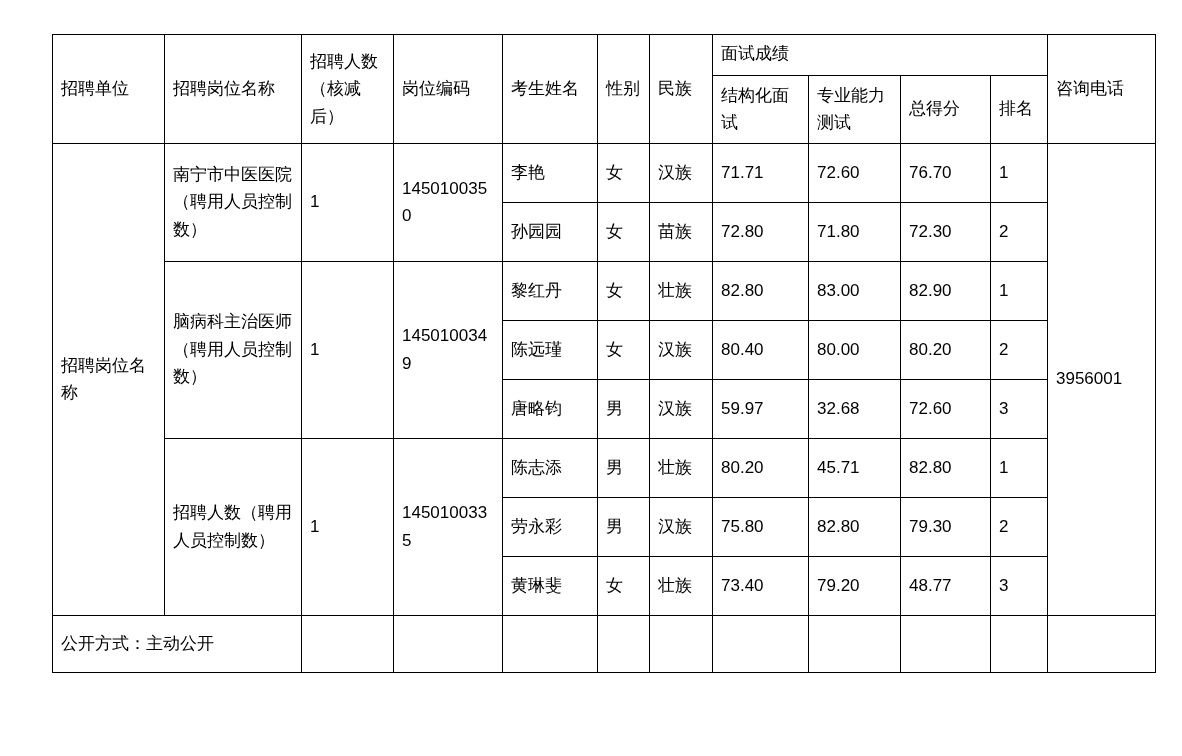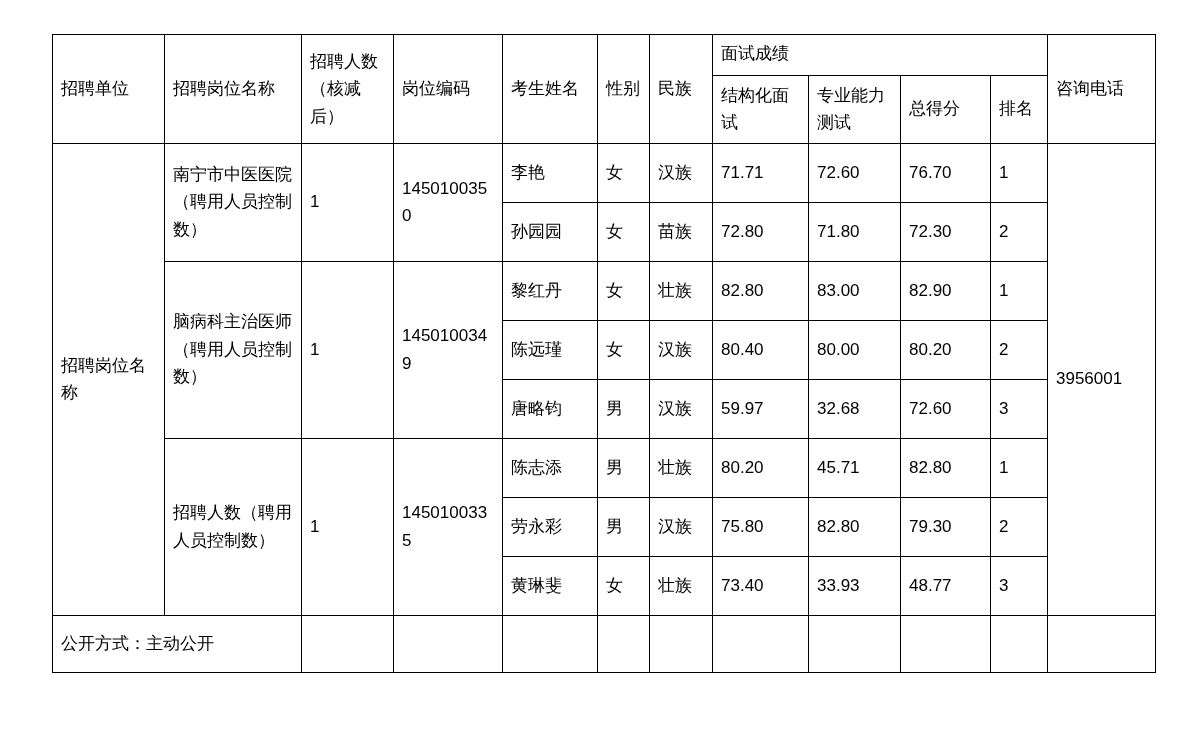--- a/index.html
+++ b/index.html
@@ -184,21 +184,21 @@
         <td class="cell-score">82.80</td>
         <td class="cell-score">79.30</td>
         <td class="cell-rank">2</td>
       </tr>
 
       <tr class="row-tall">
         <td class="cell-name">黄琳斐</td>
         <td class="cell-sex">女</td>
         <td class="cell-nation">壮族</td>
         <td class="cell-score">73.40</td>
-        <td class="cell-score">33.93</td>
+        <td class="cell-score">79.20</td>
         <td class="cell-score">48.77</td>
         <td class="cell-rank">3</td>
       </tr>
 
       <tr class="footer-row">
         <td colspan="2">公开方式：主动公开</td>
         <td></td>
         <td></td>
         <td></td>
         <td></td>

